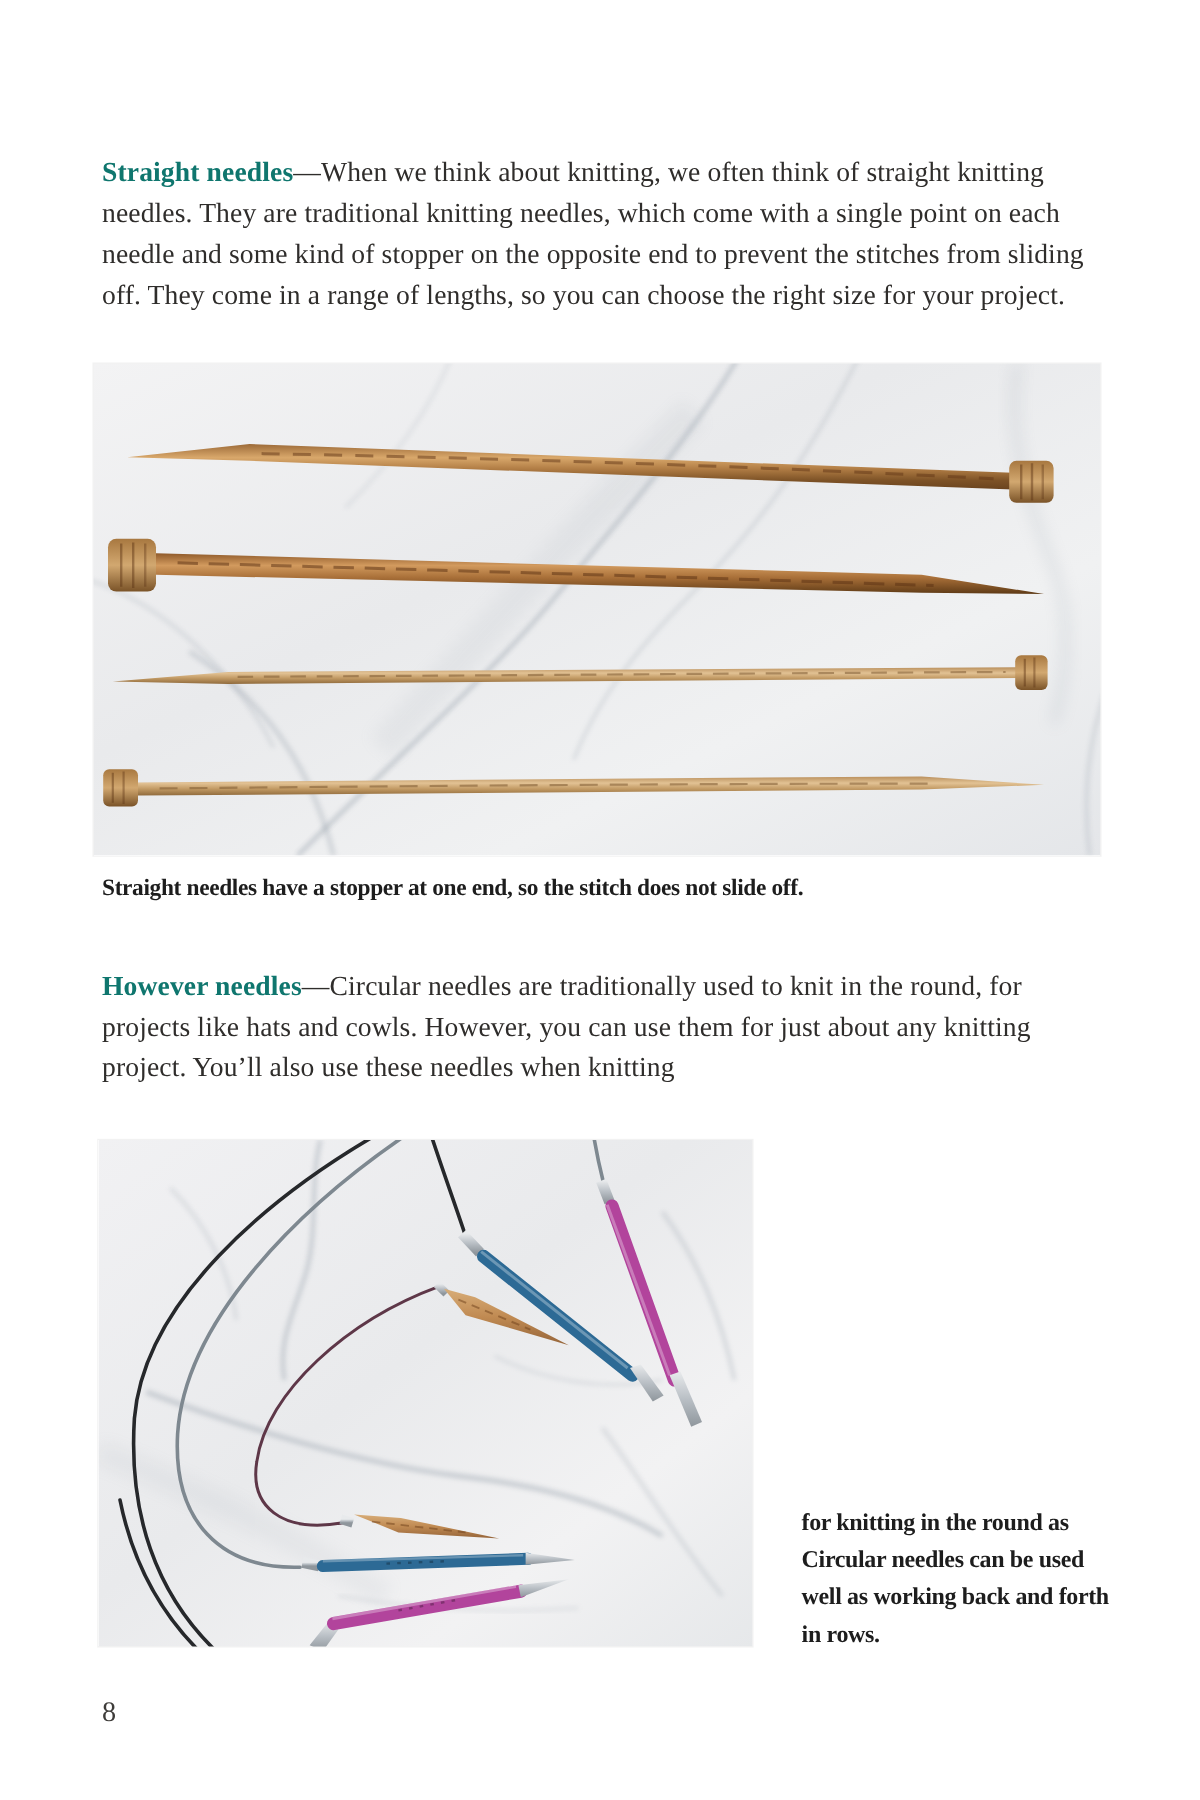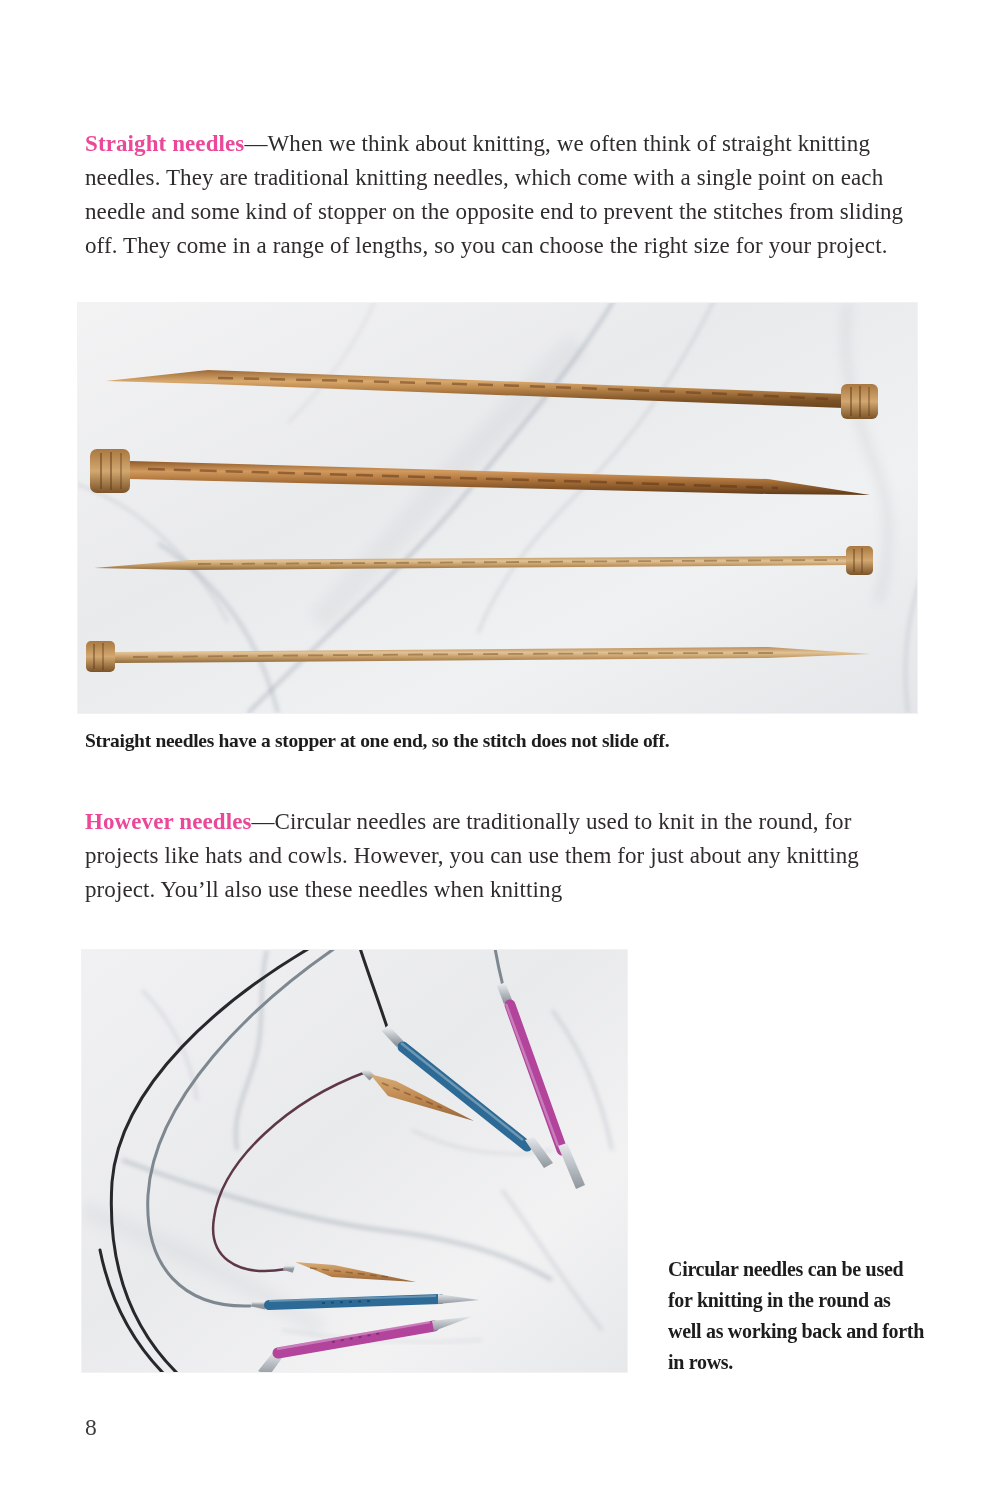--- a/index.html
+++ b/index.html
@@ -9,21 +9,21 @@
     background:#ffffff;
     font-family:"Liberation Serif", serif;
     color:#2f2d2b;
     overflow:hidden;
   }
   .bodypara{
     position:absolute;left:85px;width:833px;
     font-size:23px;line-height:34px;
     letter-spacing:0.1px;
   }
-  .bodypara strong{font-weight:700;color:#ec4899;}
+  .bodypara strong{font-weight:700;color:#0f766e;}
   .para-straight{top:104px;}
   .para-circular{top:782px;}
   .figure{position:absolute;box-shadow:0 0 0 1px rgba(0,0,0,0.05);}
   .fig-straight{left:78px;top:303px;width:839px;height:410px;}
   .fig-circular{left:82px;top:950px;width:545px;height:422px;}
   .figure svg{display:block;}
   .caption{
     font-family:Liberation Serif, serif;
     font-weight:700;
     color:#1d1d1d;
@@ -232,22 +232,22 @@
         <polygon points="176,421 192,401 200,408 187,426" fill="url(#metal)"></polygon>
         <line x1="196" y1="403" x2="352" y2="376" stroke="#b2449c" stroke-width="11" stroke-linecap="round"></line>
         <line x1="195" y1="399" x2="348" y2="372" stroke="rgba(255,255,255,0.30)" stroke-width="2.5"></line>
         <line x1="250" y1="392" x2="300" y2="383" stroke="rgba(0,0,0,0.28)" stroke-width="2" stroke-dasharray="3 6"></line>
         <polygon points="350,371 352,381 392,366" fill="url(#metal)"></polygon>
       </g>
     </svg>
   </div>
 
   <div class="caption cap-circular">
+    <span class="cap-line">for knitting in the round as</span>
     <span class="cap-line">Circular needles can be used</span>
-    <span class="cap-line">for knitting in the round as</span>
     <span class="cap-line">well as working back and forth</span>
     <span class="cap-line">in rows.</span>
   </div>
 
   <div class="footer">
     <span>8</span>
   </div>
 
 </div>
 

